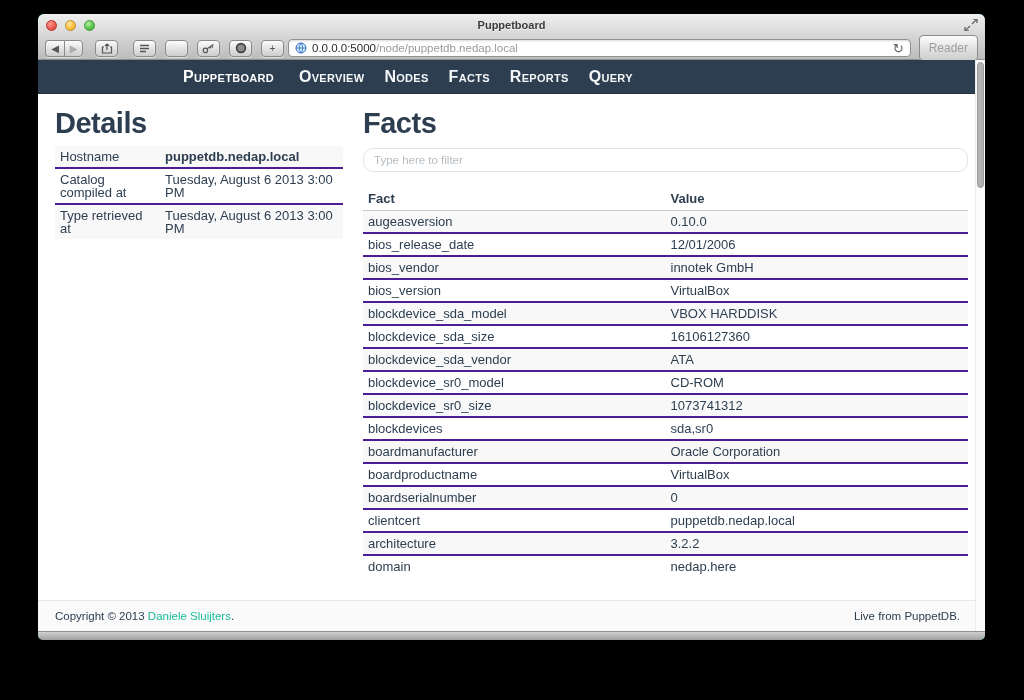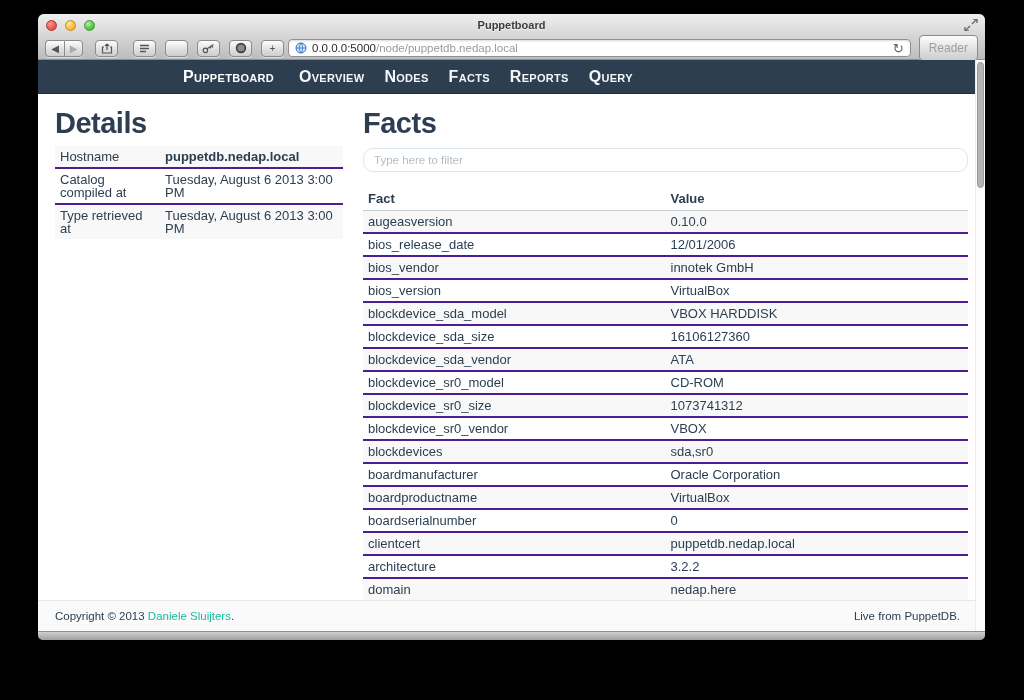--- a/index.html
+++ b/index.html
@@ -234,24 +234,20 @@
                   </tr>
                   <tr>
                     <td>blockdevice_sr0_model</td>
                     <td class="valcol">CD-ROM</td>
                   </tr>
                   <tr>
                     <td>blockdevice_sr0_size</td>
                     <td class="valcol">1073741312</td>
                   </tr>
                   <tr>
-                    <td>blockdevice_sr0_vendor</td>
-                    <td class="valcol">VBOX</td>
-                  </tr>
-                  <tr>
                     <td>blockdevices</td>
                     <td class="valcol">sda,sr0</td>
                   </tr>
                   <tr>
                     <td>boardmanufacturer</td>
                     <td class="valcol">Oracle Corporation</td>
                   </tr>
                   <tr>
                     <td>boardproductname</td>
                     <td class="valcol">VirtualBox</td>

